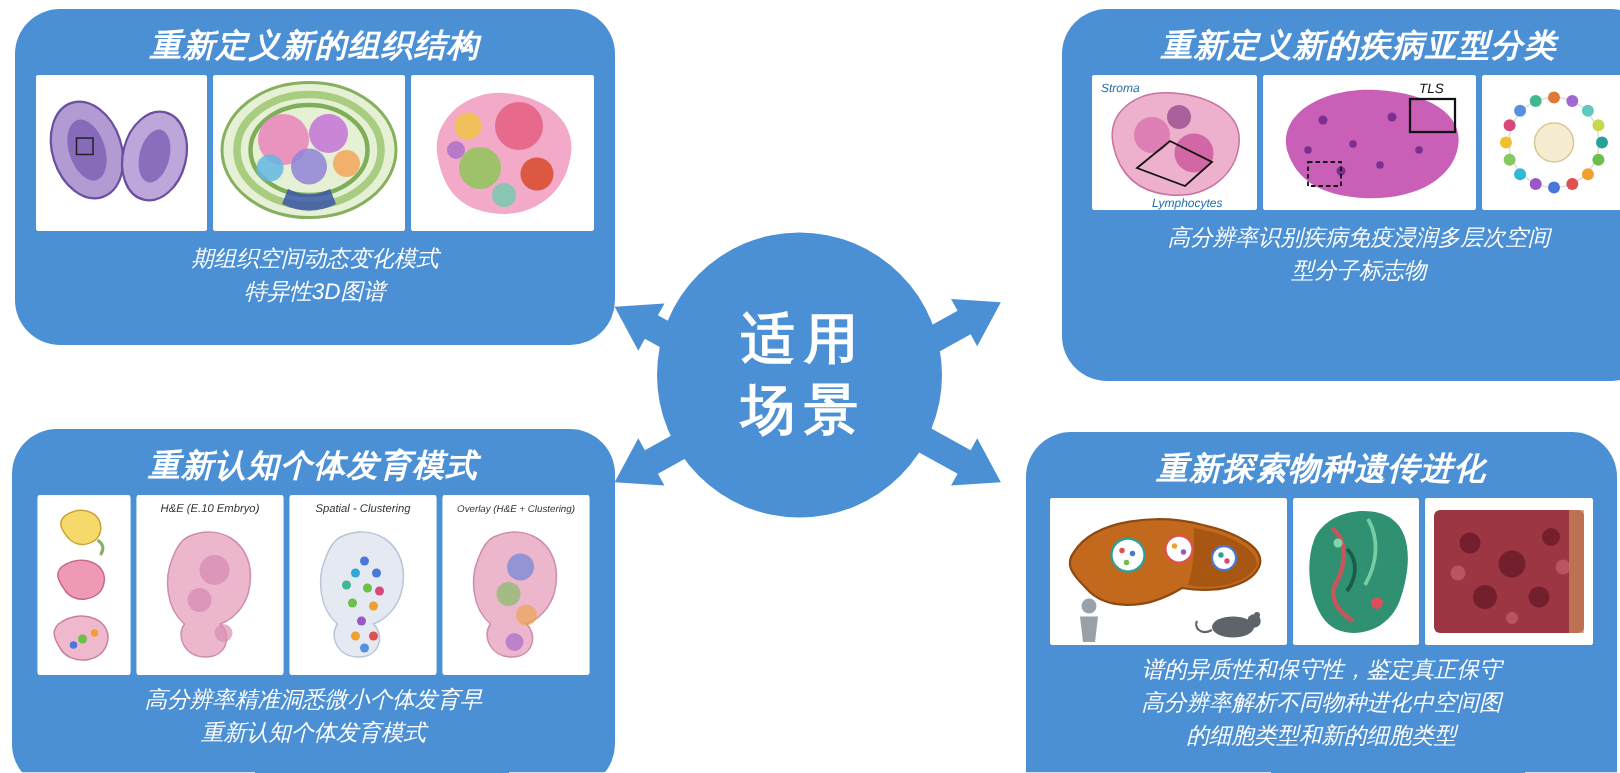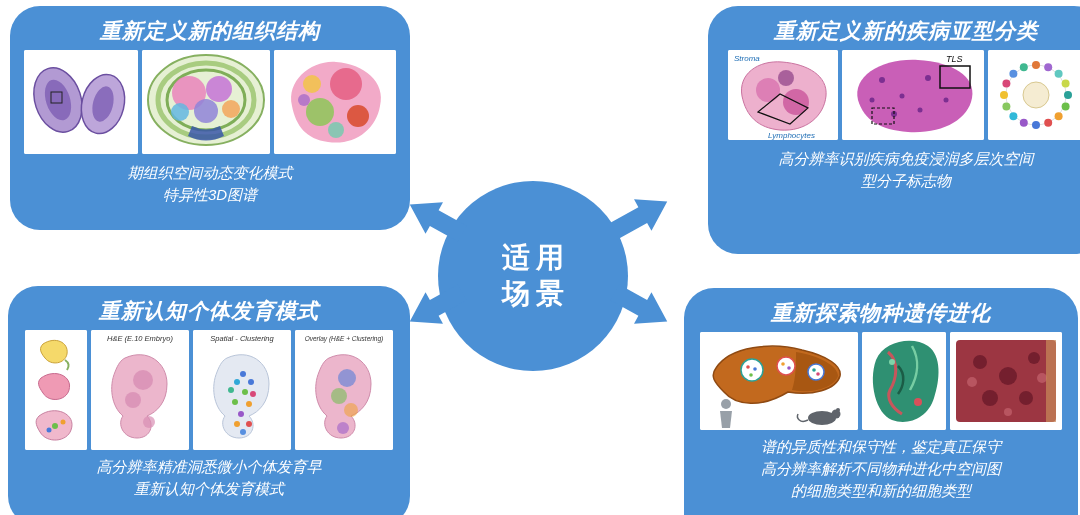--- a/index.html
+++ b/index.html
@@ -21,24 +21,24 @@
   .panel-title {
     margin:2px 0 7px 0; font-size:21px; font-weight:bold; letter-spacing:1px;
     text-align:center; line-height:1.2; white-space:nowrap;
   }
   .thumbs { display:flex; gap:4px; justify-content:center; align-items:stretch; }
   .thumb { background:#fff; border-radius:2px; overflow:hidden; flex:none; }
   .caption { margin-top:8px; font-size:15px; line-height:1.45; text-align:center; }
   .caption-tight { margin-top:6px; }
 
   .center-circle {
-    position:absolute; left:438px; top:181px; width:190px; height:190px;
+    position:absolute; left:438px; top:155px; width:190px; height:190px;
     border-radius:50%; background:#4b90d5; color:#fff;
     display:flex; flex-direction:column; align-items:center; justify-content:center;
-    font-family:"Liberation Serif", serif; font-size:28px; font-weight:600;
+    font-family:"Liberation Serif", serif; font-size:36px; font-weight:600;
     letter-spacing:6px; line-height:1.3; text-indent:6px;
   }
 
   .arrows { position:absolute; left:0; top:0; pointer-events:none; }
 </style>
 </head>
 <body>
 
 <div class="stage">
 

